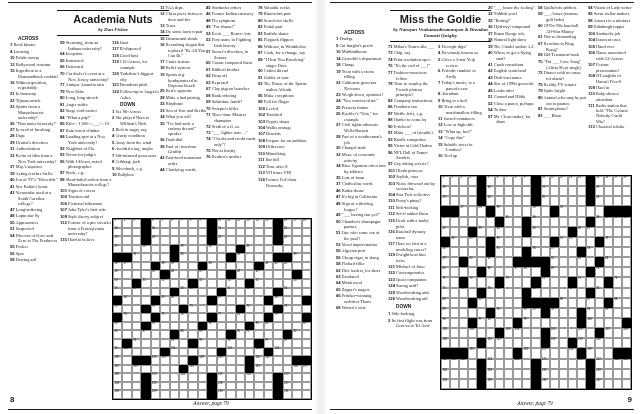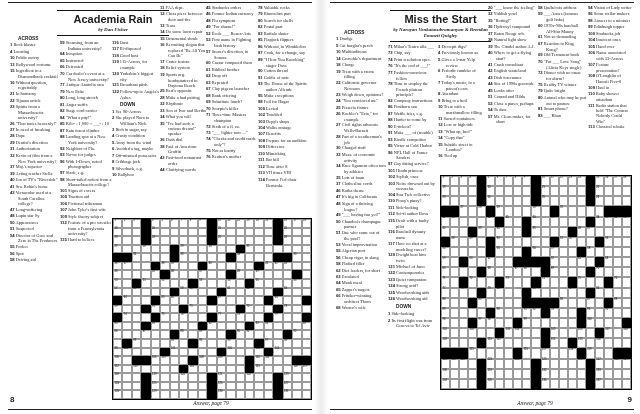--- a/index.html
+++ b/index.html
@@ -33,21 +33,21 @@
 </head>
 <body>
 
 <div id="book">
   <div class="gutter"></div>
 
   <div class="page" id="page-left">
     <div class="toprule"></div>
     <div class="botrule"></div>
     <div class="titleblock" style="left:49px;top:10px;width:108px;">
-      <div class="ptitle">Academia Rain</div>
+      <div class="ptitle">Academia Nuts</div>
       <div class="pbyline">by Dan Fisher</div>
     </div>
     <div class="col" style="left:2px;top:33px;width:50px;height:288px;">
         <div class="chead">ACROSS</div>
         <div class="clue"><b>1</b> Rock blaster</div>
         <div class="clue"><b>4</b> Locating</div>
         <div class="clue"><b>10</b> Public outcry</div>
         <div class="clue"><b>13</b> Bollywood costume</div>
         <div class="clue"><b>15</b> Ingredient in a Diamondback cocktail</div>
         <div class="clue"><b>16</b> Without question, regrettably</div>
@@ -900,21 +900,21 @@
         <div class="xcell"></div>
       </div>
     <div class="footer" style="left:104px;top:400px;width:198px;">Answer, page 79</div>
     <div class="pagenum" style="left:2px;">8</div>
   </div>
 
   <div class="page" id="page-right">
     <div class="toprule"></div>
     <div class="botrule"></div>
     <div class="titleblock" style="left:60px;top:10px;width:97px;">
-      <div class="ptitle">Miss the Start</div>
+      <div class="ptitle">Miss the Goldie</div>
       <div class="pbyline">by Narayan Venkatasubramanyan &amp; Brendan Emmett Quigley</div>
     </div>
     <div class="col" style="left:6px;top:27px;width:50px;height:372px;">
         <div class="chead">ACROSS</div>
         <div class="clue"><b>1</b> Drudge</div>
         <div class="clue"><b>5</b> Cat burglar's perch</div>
         <div class="clue"><b>10</b> Multitudinous</div>
         <div class="clue"><b>14</b> Grenoble's department</div>
         <div class="clue"><b>18</b> Charge</div>
         <div class="clue"><b>19</b> Treat with a creme filling</div>

